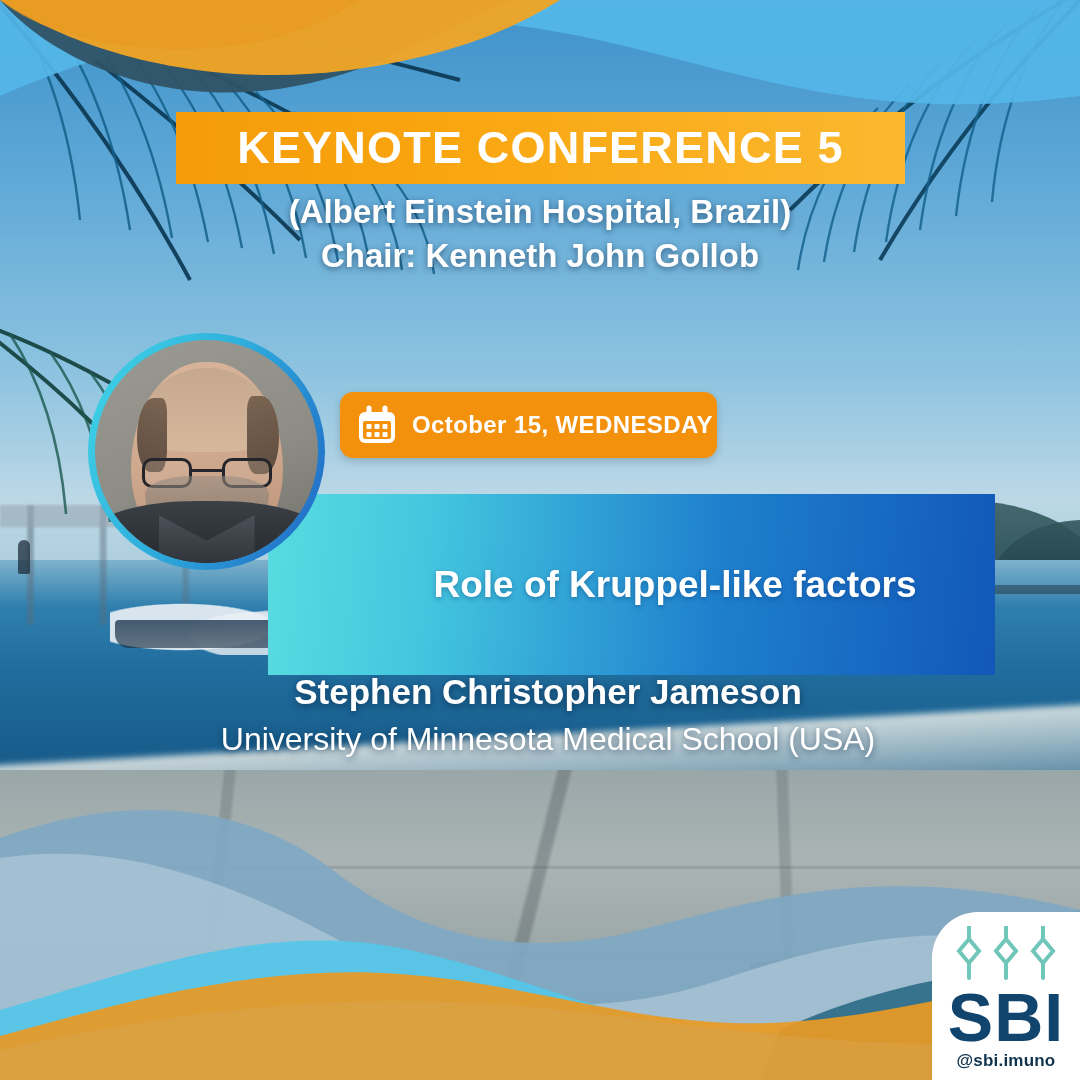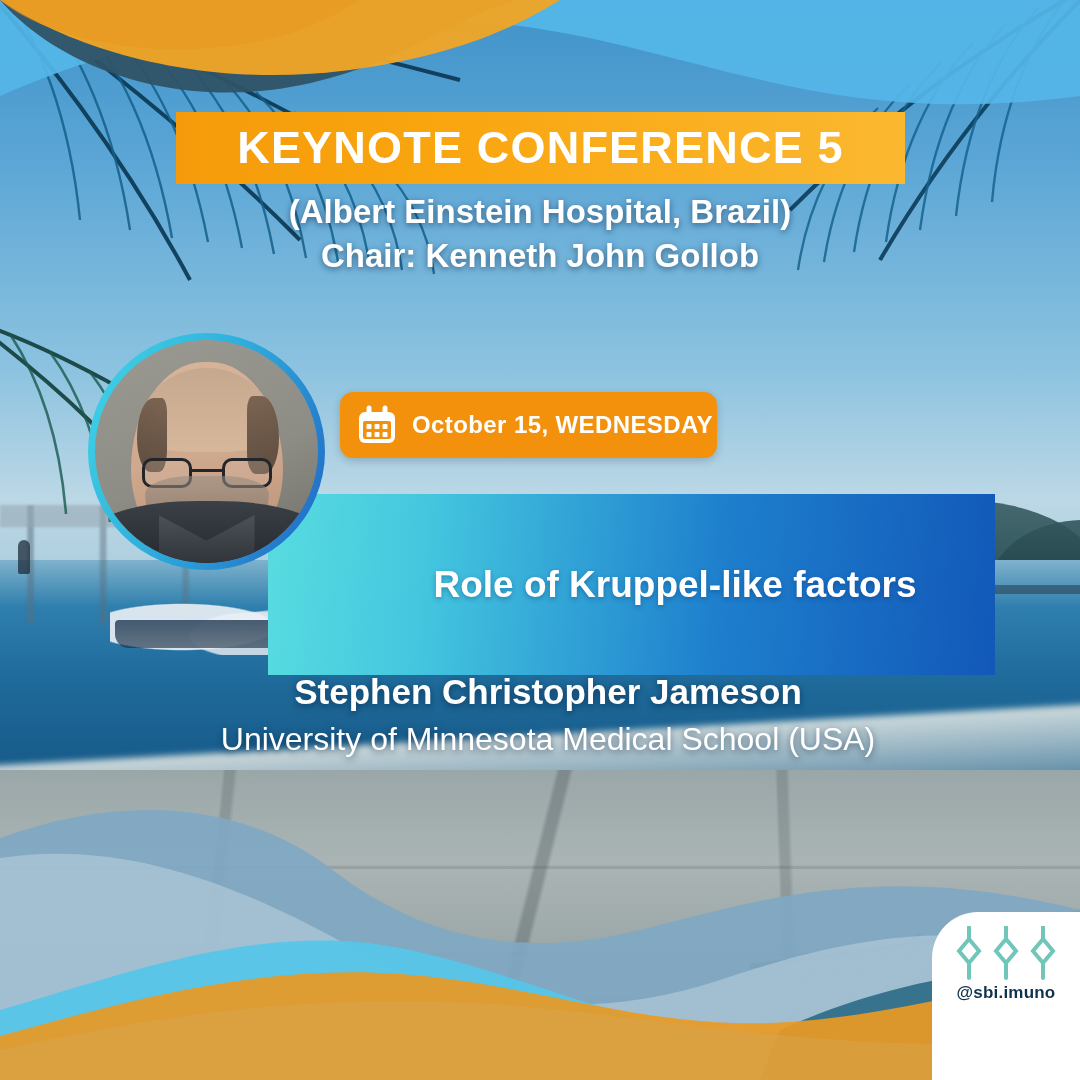--- a/index.html
+++ b/index.html
@@ -432,16 +432,17 @@
         <path d="M56,13 L66,25 L56,37 L46,25 Z"></path>
         <path d="M93,13 L103,25 L93,37 L83,25 Z"></path>
         <line x1="19" y1="1" x2="19" y2="13"></line>
         <line x1="56" y1="1" x2="56" y2="13"></line>
         <line x1="93" y1="1" x2="93" y2="13"></line>
         <line x1="19" y1="37" x2="19" y2="52"></line>
         <line x1="56" y1="37" x2="56" y2="52"></line>
         <line x1="93" y1="37" x2="93" y2="52"></line>
       </g>
     </svg>
+    <div class="sbi-text">SBI</div>
     <div class="handle">@sbi.imuno</div>
   </div>
 
 </div>
 
 </body></html>

